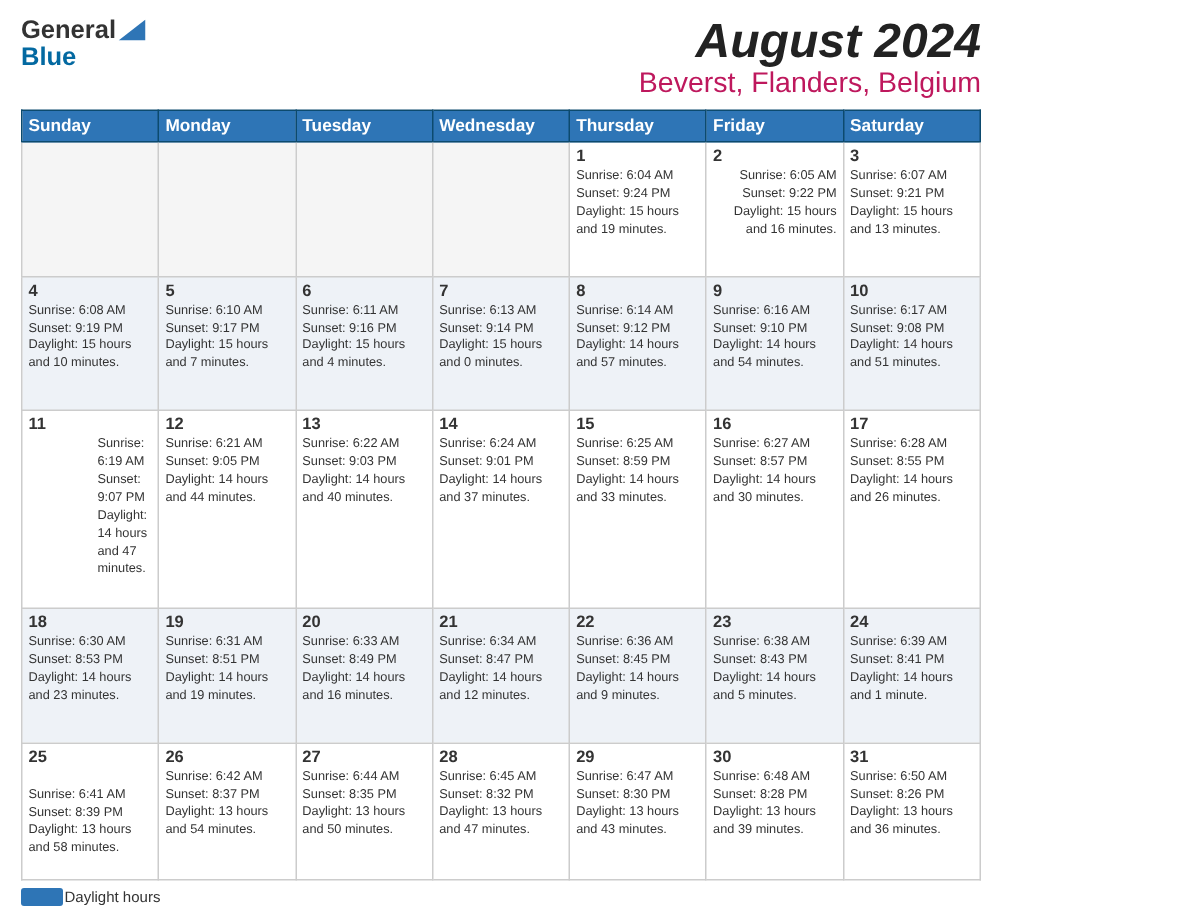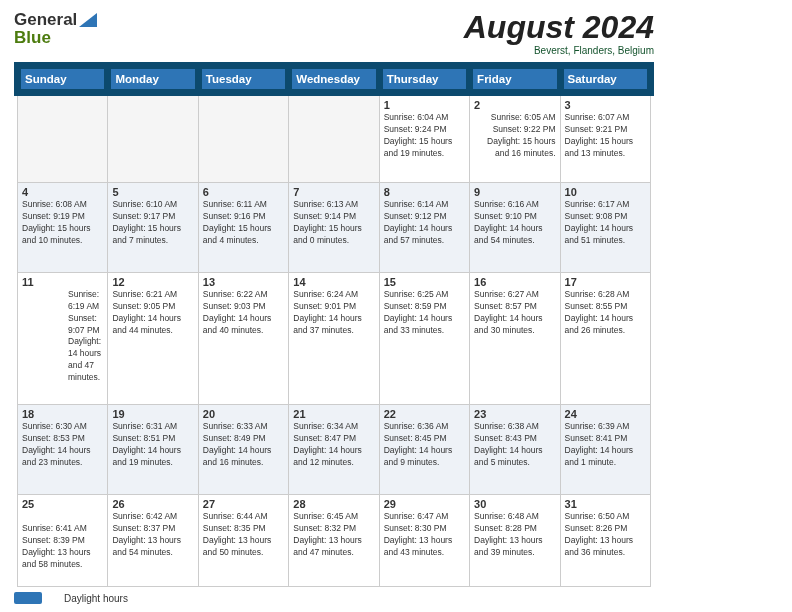--- a/index.html
+++ b/index.html
@@ -32,38 +32,38 @@
       text-align: right;
     }
     .month-year {
       font-size: 32px;
       font-weight: bold;
       color: #222;
       line-height: 1.1;
       font-style: italic;
     }
     .location {
-      font-size: 10px;
-      color: #14532d;
+      font-size: 19px;
+      color: #be185d;
     }
     .calendar {
       flex: 1;
       border: 1px solid #ccc;
       border-collapse: collapse;
       width: 100%;
       table-layout: fixed;
     }
     .calendar th {
       background-color: #2e75b6;
       color: #fff;
       font-size: 11.5px;
       font-weight: bold;
       padding: 4px 4px;
       text-align: left;
-      border: 7px solid #0c4a6e;
+      border: 1px solid #0c4a6e;
     }
     .calendar td {
       vertical-align: top;
       border: 1px solid #ccc;
       padding: 3px 4px;
       font-size: 9px;
       color: #333;
       background: #fff;
       height: 78px;
     }
@@ -89,21 +89,21 @@
     }
     .day-info {
       font-size: 8.5px;
       line-height: 1.4;
       color: #333;
     }
     .footer {
       margin-top: 5px;
       display: flex;
       align-items: center;
-      gap: 22px;
+      gap: 1px;
     }
     .legend-box {
       width: 28px;
       height: 12px;
       background: #2e75b6;
       border-radius: 2px;
     }
     .legend-text {
       font-size: 10px;
       color: #333;
@@ -119,21 +119,21 @@
 <div class="container">
 
   <div class="header">
     <div class="logo">
       <div style="display:flex;align-items:center;">
         <span style="font-size:17px;font-weight:bold;color:#333;">General</span>
         <svg width="18" height="14" viewBox="0 0 18 14" style="margin-left:2px;">
           <polygon points="0,14 18,0 18,14" fill="#2e75b6"></polygon>
         </svg>
       </div>
-      <span style="font-size:17px;font-weight:bold;color:#4d7c0f;margin-top:-2px;">Blue</span>
+      <span style="font-size:17px;font-weight:bold;color:#0369a1;margin-top:-2px;">Blue</span>
     </div>
     <div class="title-section">
       <div class="month-year">August 2024</div>
       <div class="location">Beverst, Flanders, Belgium</div>
     </div>
   </div>
 
   <table class="calendar">
     <thead>
       <tr>

